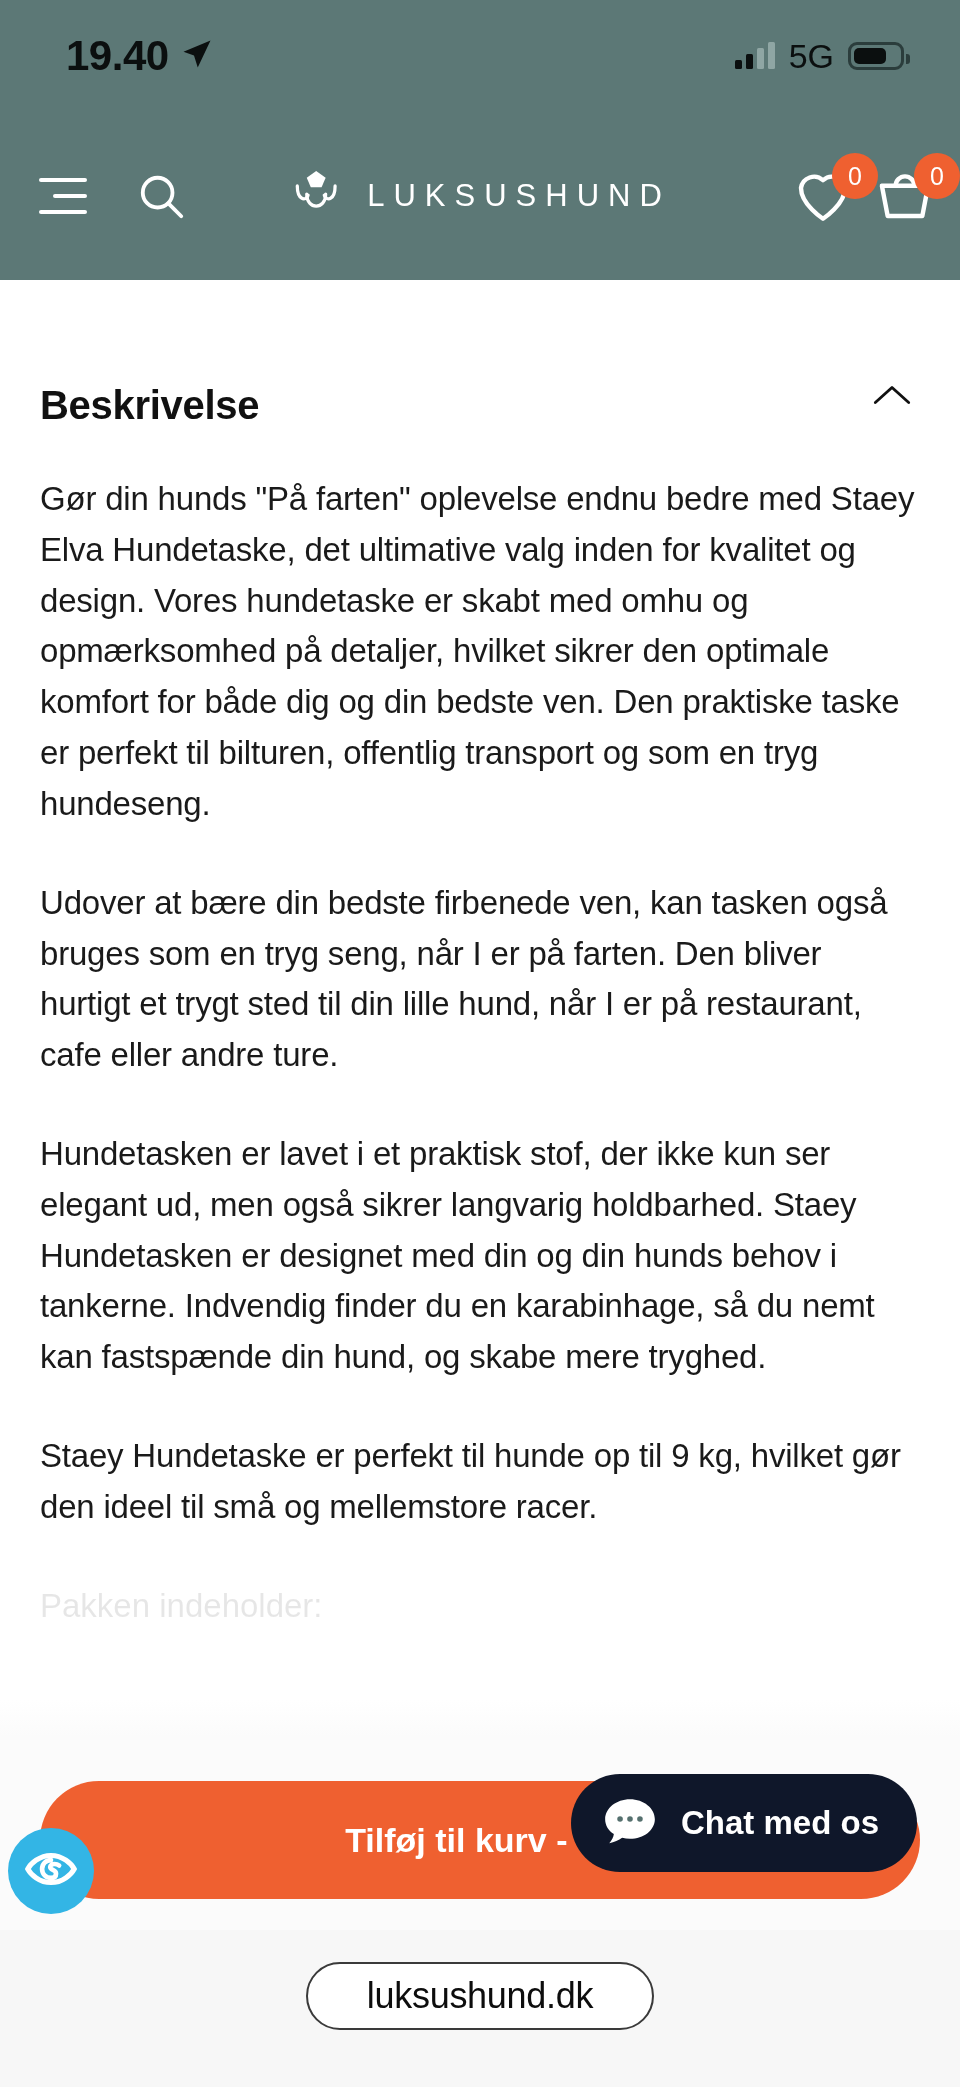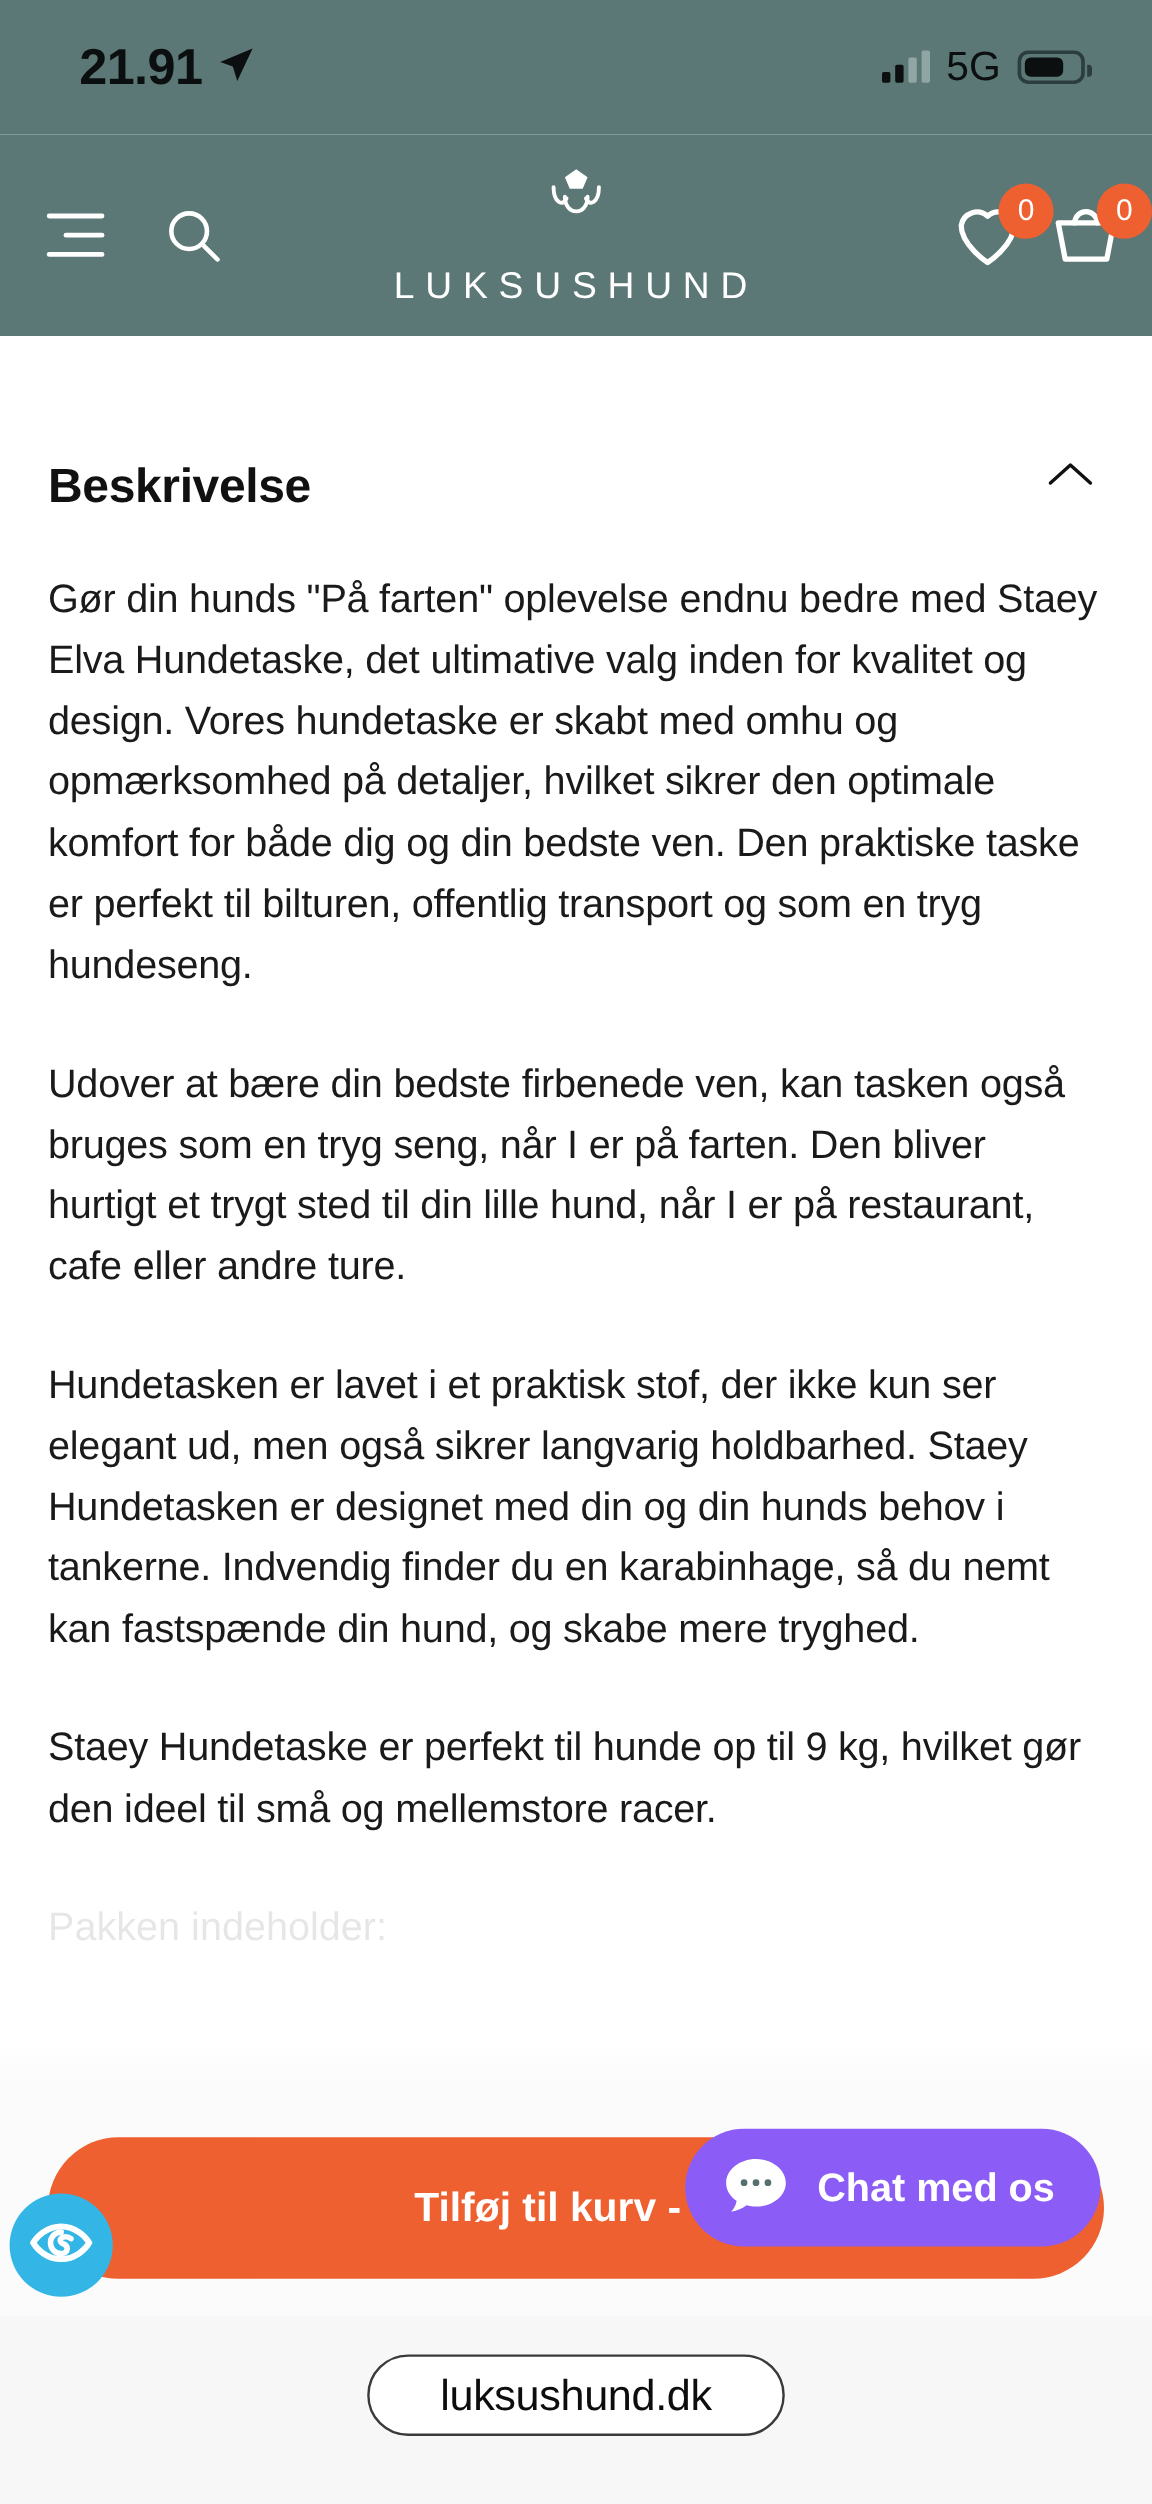--- a/index.html
+++ b/index.html
@@ -138,21 +138,20 @@
   }
   .hamburger span:nth-child(2) { width: 34px; }
 
   .brand {
     position: absolute;
     left: 50%;
     transform: translateX(-50%);
     display: flex;
     align-items: center;
     gap: 24px;
-    flex-direction: column;
   }
   .brand-name {
     color: #ffffff;
     font-size: 31px;
     letter-spacing: 9px;
     font-weight: 400;
     white-space: nowrap;
   }
 
   .hdr-right {
@@ -264,21 +263,21 @@
     position: relative;
     overflow: hidden;
   }
 
   
   .chat-widget {
     position: absolute;
     top: 1774px;
     right: 43px;
     height: 98px;
-    background: #8b5cf6;
+    background: #0f172a;
     border-radius: 52px;
     display: flex;
     align-items: center;
     gap: 22px;
     padding: 0 38px 0 30px;
     box-sizing: border-box;
   }
   .chat-label {
     color: #ffffff;
     font-size: 33px;
@@ -330,21 +329,21 @@
     font-size: 36px;
     color: #0d0d0d;
     letter-spacing: -0.3px;
   }
 </style>
 </head>
 <body>
 
 <div class="status-bar">
   <div class="status-left">
-    <span class="status-time">21.91</span>
+    <span class="status-time">19.40</span>
     <span class="loc-arrow">
       <svg width="36" height="36" viewBox="0 0 24 24">
           <path d="M21 3 L3 10.5 L10 13 L12.5 21 Z" fill="#0b0f0f"></path>
         </svg>
     </span>
   </div>
   <div class="status-right">
     <span class="signal-bars">
       <i></i>
         <i></i>

